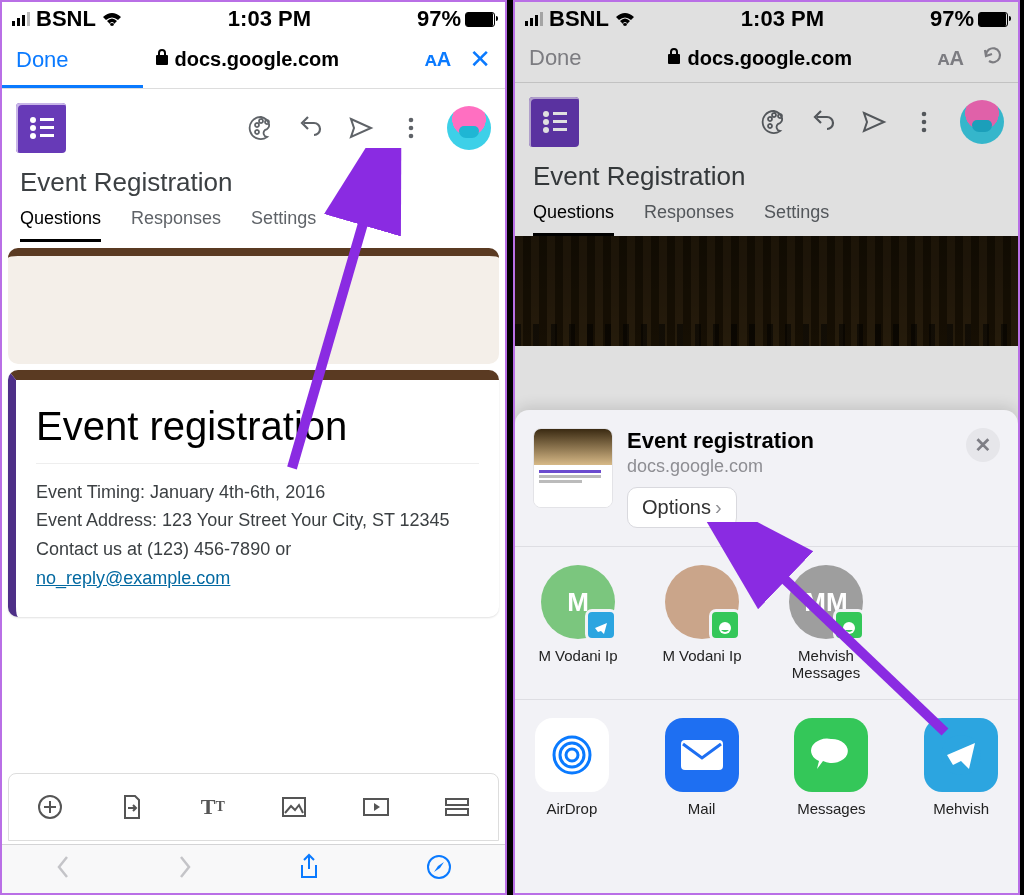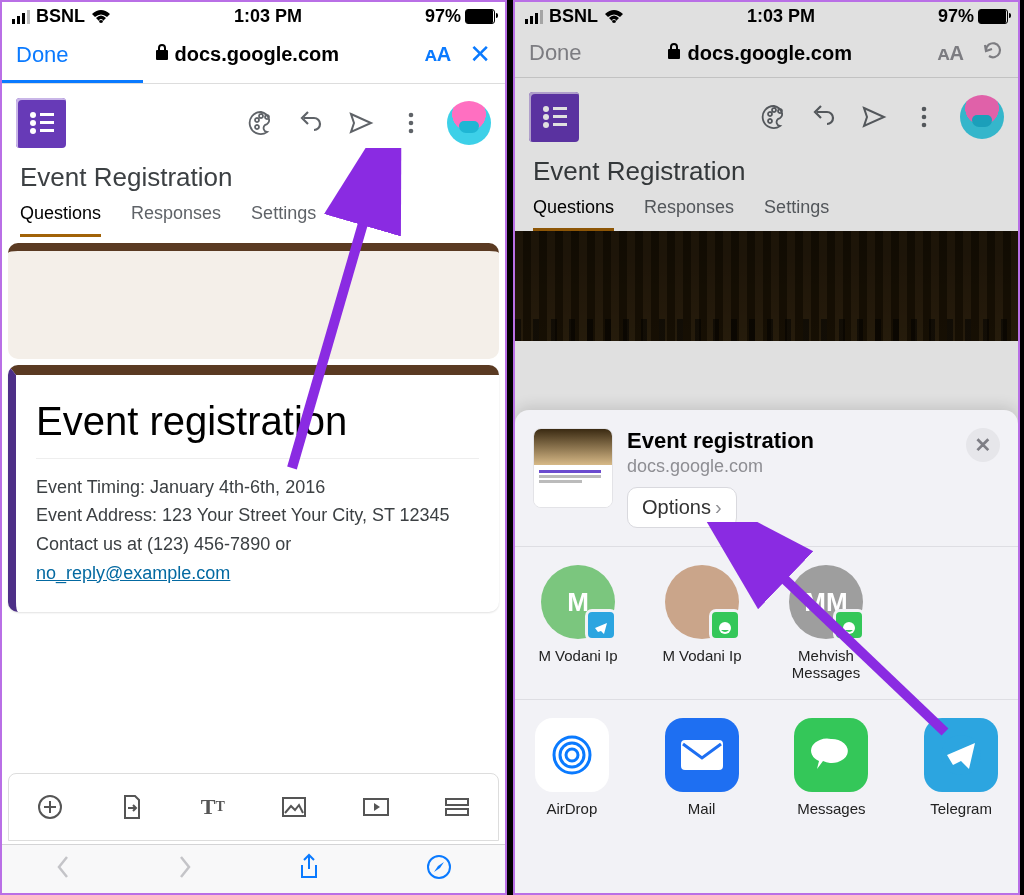--- a/index.html
+++ b/index.html
@@ -1,20 +1,20 @@
 <!DOCTYPE html>
 <html><head>
 <meta charset="utf-8">
 <style>
   html,body{margin:0;padding:0;font-family:-apple-system,Helvetica,Arial,sans-serif;}
   .stage{width:1024px;height:895px;background:#000;display:flex;box-sizing:border-box;}
   .phone{width:507px;height:895px;background:#fff;position:relative;border:2px solid #b96fe6;box-sizing:border-box;overflow:hidden;}
   .phone2{margin-left:6px;}
   
-  .status{display:flex;align-items:center;justify-content:space-between;padding:4px 10px 2px 10px;font-size:18px;font-weight:600;}
+  .status{display:flex;align-items:center;justify-content:space-between;padding:4px 10px 2px 10px;font-size:22px;font-weight:600;}
   .sb-left{display:flex;align-items:center;gap:6px;}
   .sb-right{display:flex;align-items:center;gap:4px;}
   .bars{display:flex;align-items:flex-end;gap:2px;}
   .bars span{width:3px;background:#000;display:block;}
   .bars span:nth-child(1){height:5px}.bars span:nth-child(2){height:8px}.bars span:nth-child(3){height:11px}.bars span:nth-child(4){height:14px;background:#bbb;}
   .wifi svg{display:block}
   .batt{width:28px;height:13px;border:1.5px solid #000;border-radius:3px;position:relative;}
   .batt::after{content:"";position:absolute;right:-4px;top:3px;width:2.5px;height:5px;background:#000;border-radius:0 2px 2px 0;}
   .batt i{display:block;background:#000;height:100%;width:97%;border-radius:1px;}
   
@@ -31,21 +31,21 @@
   .forms-logo{width:50px;height:50px;background:#673ab7;border-radius:4px;position:relative;box-shadow:2px 2px 0 #c9b6e8 inset;}
   .forms-logo::before{content:"";position:absolute;left:14px;top:14px;width:6px;height:6px;background:#fff;border-radius:50%;box-shadow:0 8px 0 #fff,0 16px 0 #fff;}
   .forms-logo::after{content:"";position:absolute;left:24px;top:15px;width:14px;height:3px;background:#fff;box-shadow:0 8px 0 #fff,0 16px 0 #fff;}
   .spacer{flex:1}
   .ibtn{width:28px;height:28px;color:#5f6368;display:flex;align-items:center;justify-content:center;}
   .avatar{width:44px;height:44px;border-radius:50%;background:radial-gradient(circle at 50% 30%,#ff6fc1 0 44%,#3dd0e8 45% 100%);position:relative;overflow:hidden}
   .avatar::after{content:"";position:absolute;left:12px;top:20px;width:20px;height:12px;background:#1fb6d4;border-radius:10px 10px 14px 14px;}
   
   .doc-title{padding:4px 18px 0 18px;font-size:26px;color:#3c4043}
   .tabs{display:flex;gap:30px;padding:10px 18px 0 18px;font-size:18px;color:#5f6368}
-  .tab.active{color:#000;border-bottom:3px solid #a16207;padding-bottom:10px}
+  .tab.active{color:#000;border-bottom:3px solid #000000;padding-bottom:10px}
   .tab{padding-bottom:10px}
   
   .main{padding:0;}
   .card{margin:6px;border-radius:10px;background:#f4efe9;height:116px;border-top:8px solid #5a3a22;box-sizing:border-box}
   .formcard{margin:6px;border-radius:10px;background:#fff;border-left:8px solid #4d2f87;border-top:10px solid #5a3a22;box-shadow:0 1px 2px rgba(0,0,0,.12);padding:18px 20px 24px 20px;color:#3c4043}
   .formcard h1{margin:6px 0 14px 0;font-size:40px;font-weight:400;color:#000}
   .divider{height:1px;background:#eee;margin-bottom:14px}
   .desc{font-size:18px;line-height:1.6}
   .desc a{color:#0369a1;text-decoration:underline}
   
@@ -407,21 +407,21 @@
             </div>
       <div>Messages</div>
     </div>
           <div class="app">
       <div class="appicon" style="background:#2ca5e0">
               <svg width="44" height="44">
                 <circle cx="22" cy="22" r="20" fill="#2ca5e0"></circle>
                 <path d="M8 22 L36 10 L30 36 L22 28 L14 32 Z" fill="#fff"></path>
               </svg>
             </div>
-      <div>Telegram</div>
+      <div>Mehvish</div>
     </div>
         </div>
     </div>
 
     <div class="arrow" style="left:680px;top:520px;position:fixed"></div>
     <div class="arrow" style="left:180px;top:130px">
       <svg width="320" height="260" style="position:absolute;left:0;top:390px">
           <defs>
             <marker id="ah2" markerWidth="14" markerHeight="14" refX="7" refY="4" orient="auto">
               <path d="M0 0 L14 4 L0 8 Z" fill="#8a2be2"></path>

